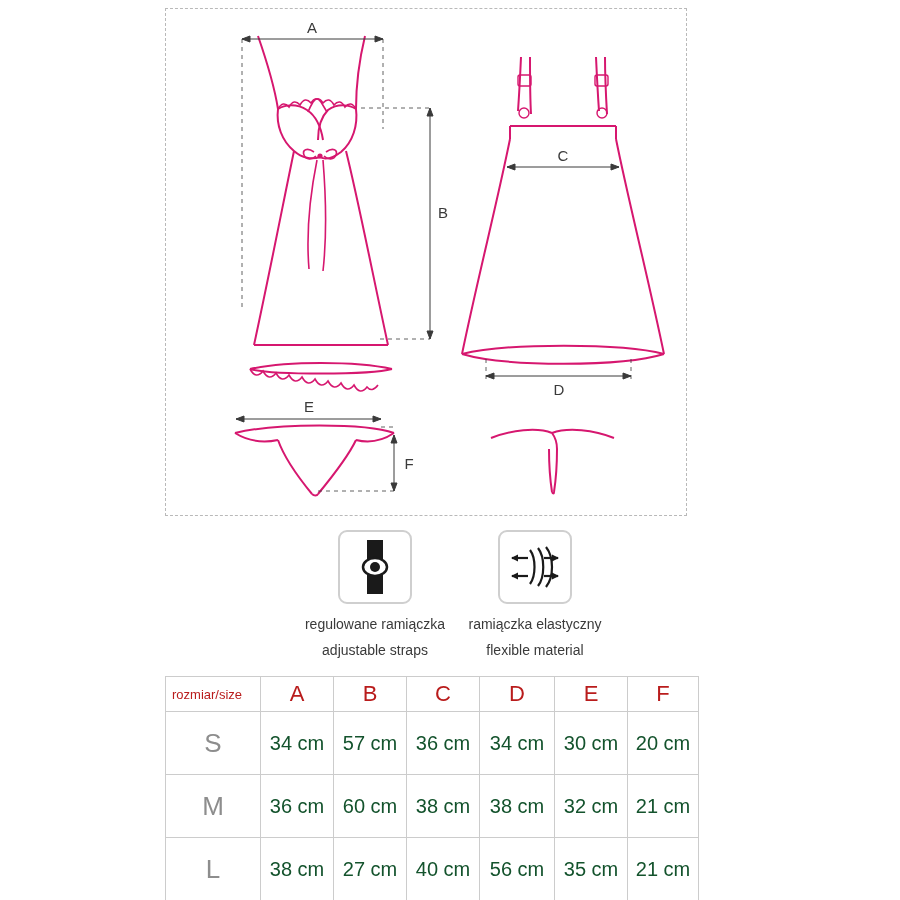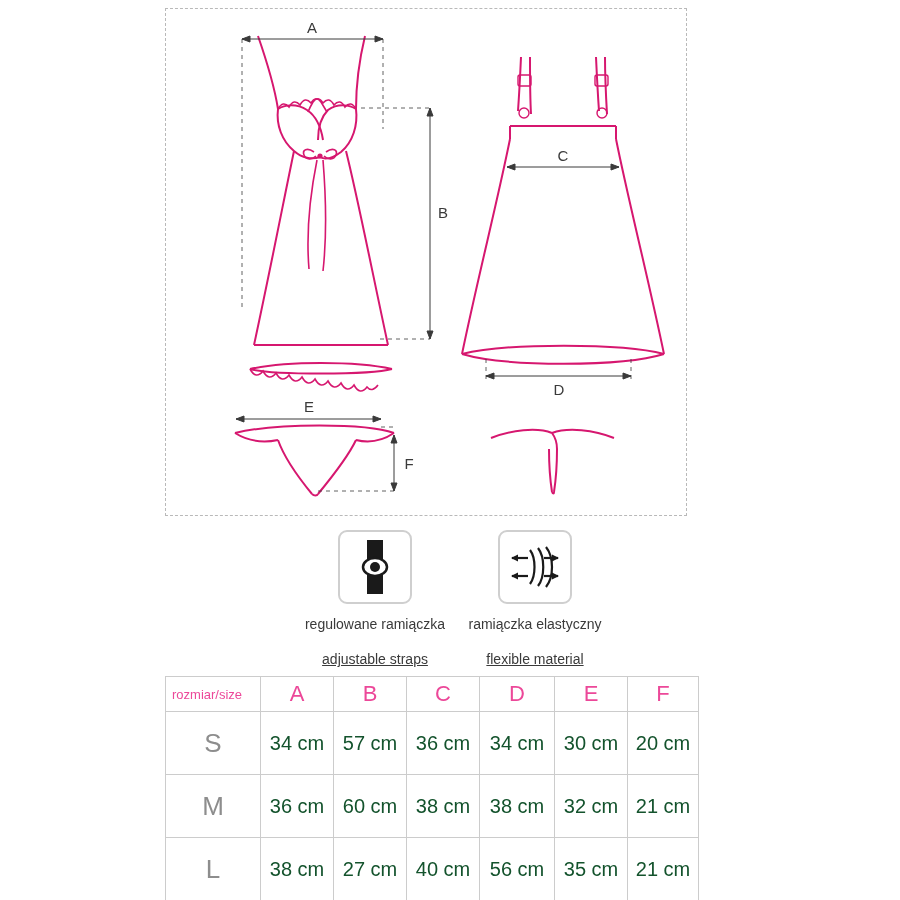--- a/index.html
+++ b/index.html
@@ -64,43 +64,42 @@
     position: relative;
   }
   .feature-label {
     font-size: 14px;
     color: #3a3a3a;
     margin-top: 13px;
     line-height: 1.0;
     white-space: nowrap;
   }
   .feature-label.second {
-    margin-top: 21px;
-    text-decoration: underline;
+    margin-top: 12px;
   }
 
   
   .size-table {
     position: absolute;
     left: 165px;
     top: 676px;
     width: 522px;
     border-collapse: collapse;
     table-layout: fixed;
   }
   .size-table td, .size-table th {
     border: 1px solid #cccccc;
     padding: 0;
     text-align: center;
     vertical-align: middle;
     font-weight: normal;
   }
   .size-table .head-row td {
     height: 34px;
-    color: #ec4899;
+    color: #b91c1c;
   }
   .head-label {
     font-size: 13px;
     color: #333333;
     text-align: left !important;
     padding-left: 6px !important;
   }
   .head-dim {
     font-size: 22px;
     color: #8d8d8d;

